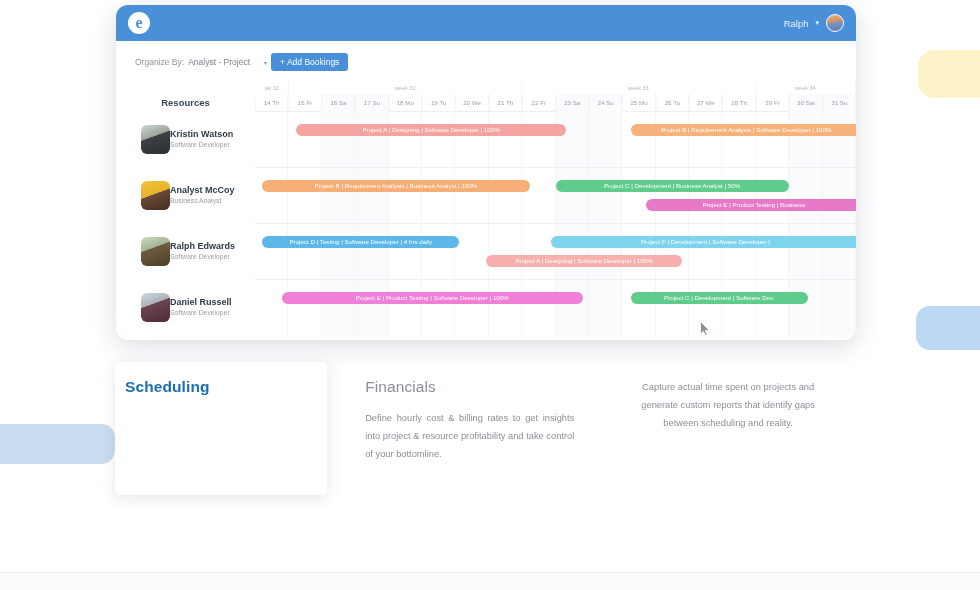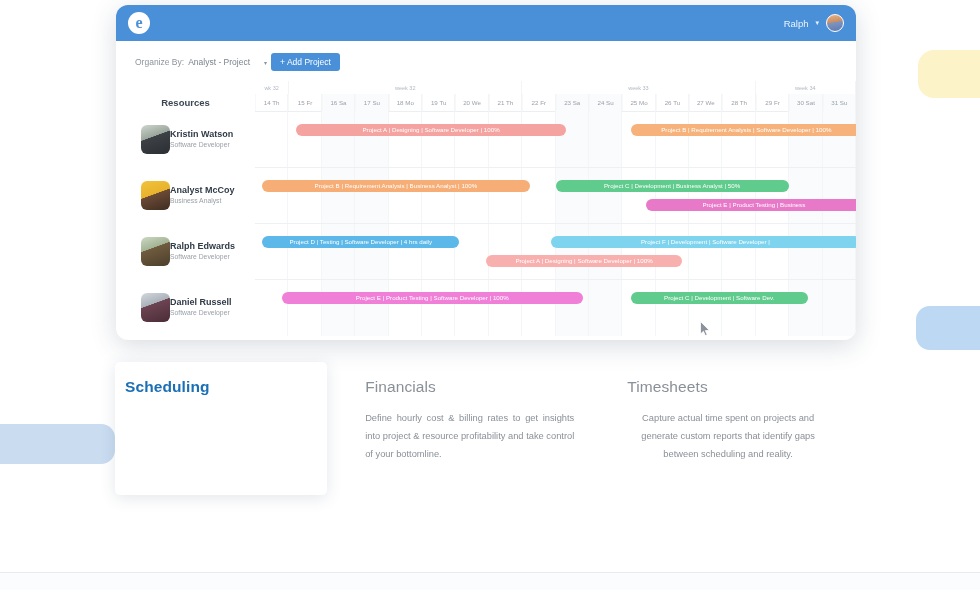--- a/index.html
+++ b/index.html
@@ -172,21 +172,21 @@
       <div id="avatar"></div>
     </div>
   </div>
 
   <div id="toolbar">
     <span id="organize-label">Organize By:</span>
     <div id="organize-select">
       <span>Analyst - Project</span>
       <span id="organize-caret">▾</span>
     </div>
-    <div id="add-bookings-btn">+ Add Project</div>
+    <div id="add-bookings-btn">+ Add Bookings</div>
   </div>
 
   <div id="grid">
     <div id="grid-head">
       <div id="res-head">Resources</div>
       <div id="date-head">
         <div id="week-row">
             <div class="week-cell" style="flex: 1 1 0%;">wk 32</div>
             <div class="week-cell" style="flex: 7 1 0%;">week 32</div>
             <div class="week-cell" style="flex: 7 1 0%;">week 33</div>
@@ -290,19 +290,18 @@
 
 <div id="features">
   <div class="feature" id="feature-0">
     <h3 class="f-title">Scheduling</h3>
   </div>
   <div class="feature" id="feature-1">
     <h3 class="f-title">Financials</h3>
     <p class="f-body">Define hourly cost &amp; billing rates to get insights into project &amp; resource profitability and take control of your bottomline.</p>
   </div>
   <div class="feature" id="feature-2">
-    <h3 class="f-title">Timesheets</h3>
     <p class="f-body">Capture actual time spent on projects and generate custom reports that identify gaps between scheduling and reality.</p>
   </div>
 </div>
 
 <div id="bottom-band"></div>
 <div id="bottom-rule"></div>
 
 </body></html>

